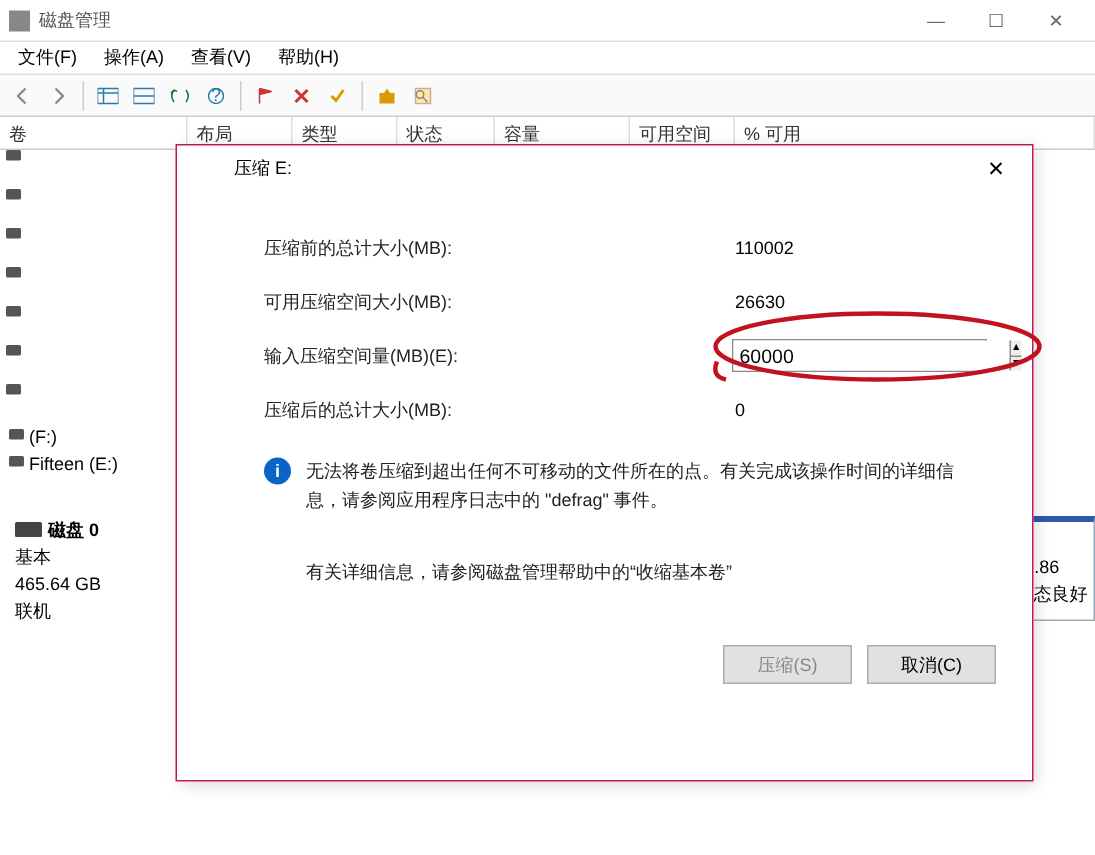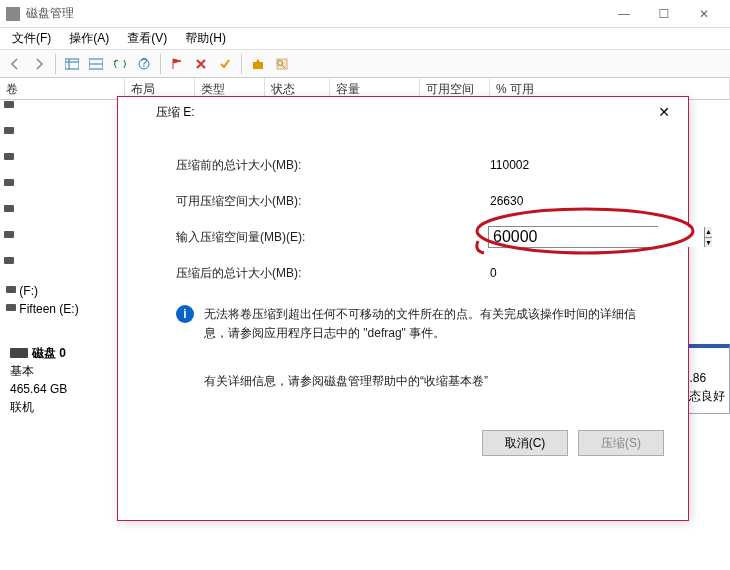--- a/index.html
+++ b/index.html
@@ -46,21 +46,21 @@
   .dialog { position: absolute; left: 117px; top: 96px; width: 572px; height: 425px; background: #fff; border: 1px solid #be185d; box-shadow: 2px 2px 10px rgba(0,0,0,.15); z-index: 10; padding-left: 28px; }
   .dlg-title { height: 30px; display: flex; align-items: center; padding: 0 10px; }
   .dlg-title .t { flex: 1; }
   .dlg-close { width: 28px; height: 22px; display: flex; align-items: center; justify-content: center; font-size: 14px;}
   .dlg-body { padding: 20px 30px 10px 30px; }
   .form-row { display: flex; align-items: center; height: 36px; gap: 10px; }
   .form-label { width: 200px; color: #222; }
   .form-value { width: 170px; }
   .form-value .ro { border: none; background: transparent; width: 100%; padding: 2px; }
   .form-value .inp-wrap { display: flex; border: 1px solid #888; height: 22px; }
-  .form-value input[type=text] { flex: 1; border: none; padding: 0 4px; font-size: 16px; outline: none; }
+  .form-value input[type=text] { flex: 1; border: none; padding: 0 4px; font-size: 13px; outline: none; }
   .spin { display: flex; flex-direction: column; width: 15px; border-left: 1px solid #888; }
   .spin-btn { flex: 1; background: #eee; display: flex; align-items: center; justify-content: center; font-size: 7px; }
   .spin-btn:first-child { border-bottom: 1px solid #888; }
   
   .info-row { display: flex; align-items: flex-start; gap: 10px; margin-top: 14px; }
   .info-icon { width: 18px; height: 18px; border-radius: 50%; background: #0a64c8; color: #fff; display: flex; align-items: center; justify-content: center; font-weight: bold; font-size: 12px; flex-shrink: 0; }
   .info-text { line-height: 1.6; color: #222; }
   .ghost-text { position: absolute; top: 190px; left: 240px; font-size: 13px; color: #bbb; letter-spacing: 1px; z-index: 1; pointer-events: none;}
   
   .help-line { margin: 30px 0 20px 28px; color: #222; }
@@ -254,21 +254,21 @@
     </div>
 
     <div class="info-row">
       <div class="info-icon">i</div>
       <div class="info-text">无法将卷压缩到超出任何不可移动的文件所在的点。有关完成该操作时间的详细信息，请参阅应用程序日志中的 "defrag" 事件。</div>
     </div>
 
     <div class="help-line">有关详细信息，请参阅磁盘管理帮助中的“收缩基本卷”</div>
   </div>
   <div class="dlg-buttons">
+    <div class="dlg-btn disabled">压缩(S)</div>
     <div class="dlg-btn">取消(C)</div>
-    <div class="dlg-btn disabled">压缩(S)</div>
   </div>
 </div>
 
 <svg class="red-circle" style="left:470px;top:203px" width="230" height="60">
   <ellipse cx="115" cy="28" rx="108" ry="22" fill="none" stroke="#c1121f" stroke-width="3"></ellipse>
   <path d="M8 38 Q 4 48 14 50" fill="none" stroke="#c1121f" stroke-width="3"></path>
 </svg>
 
 </body></html>

